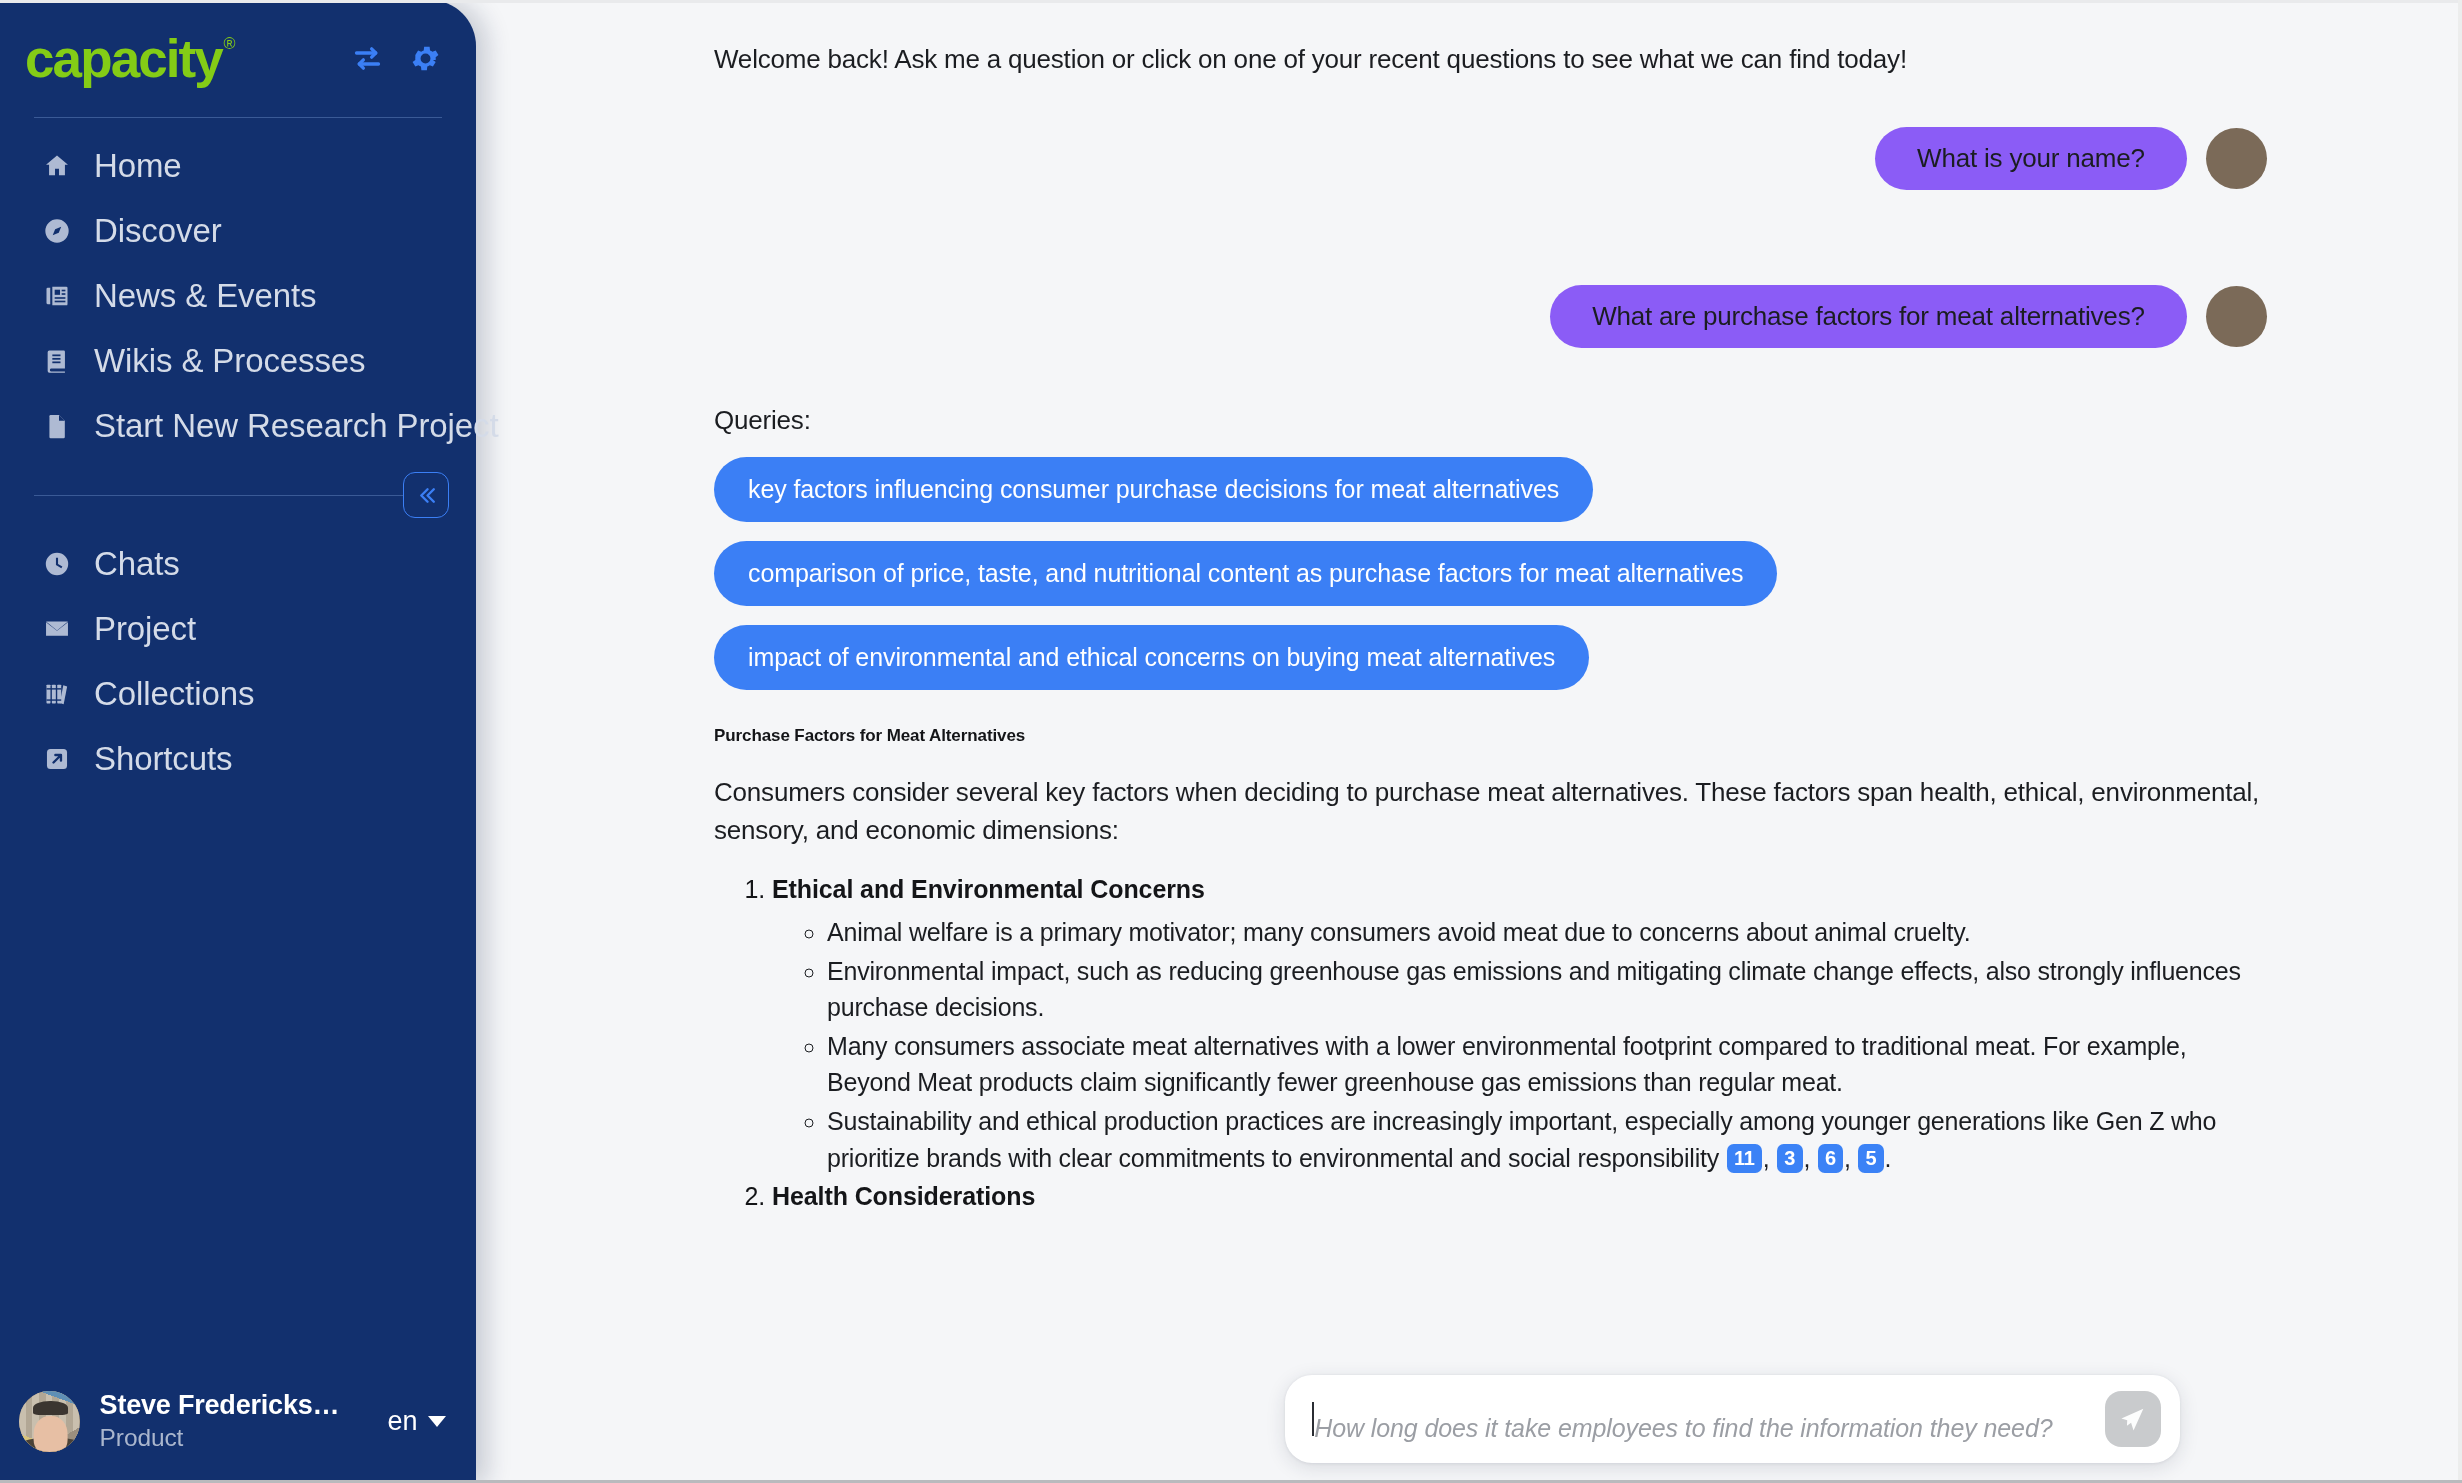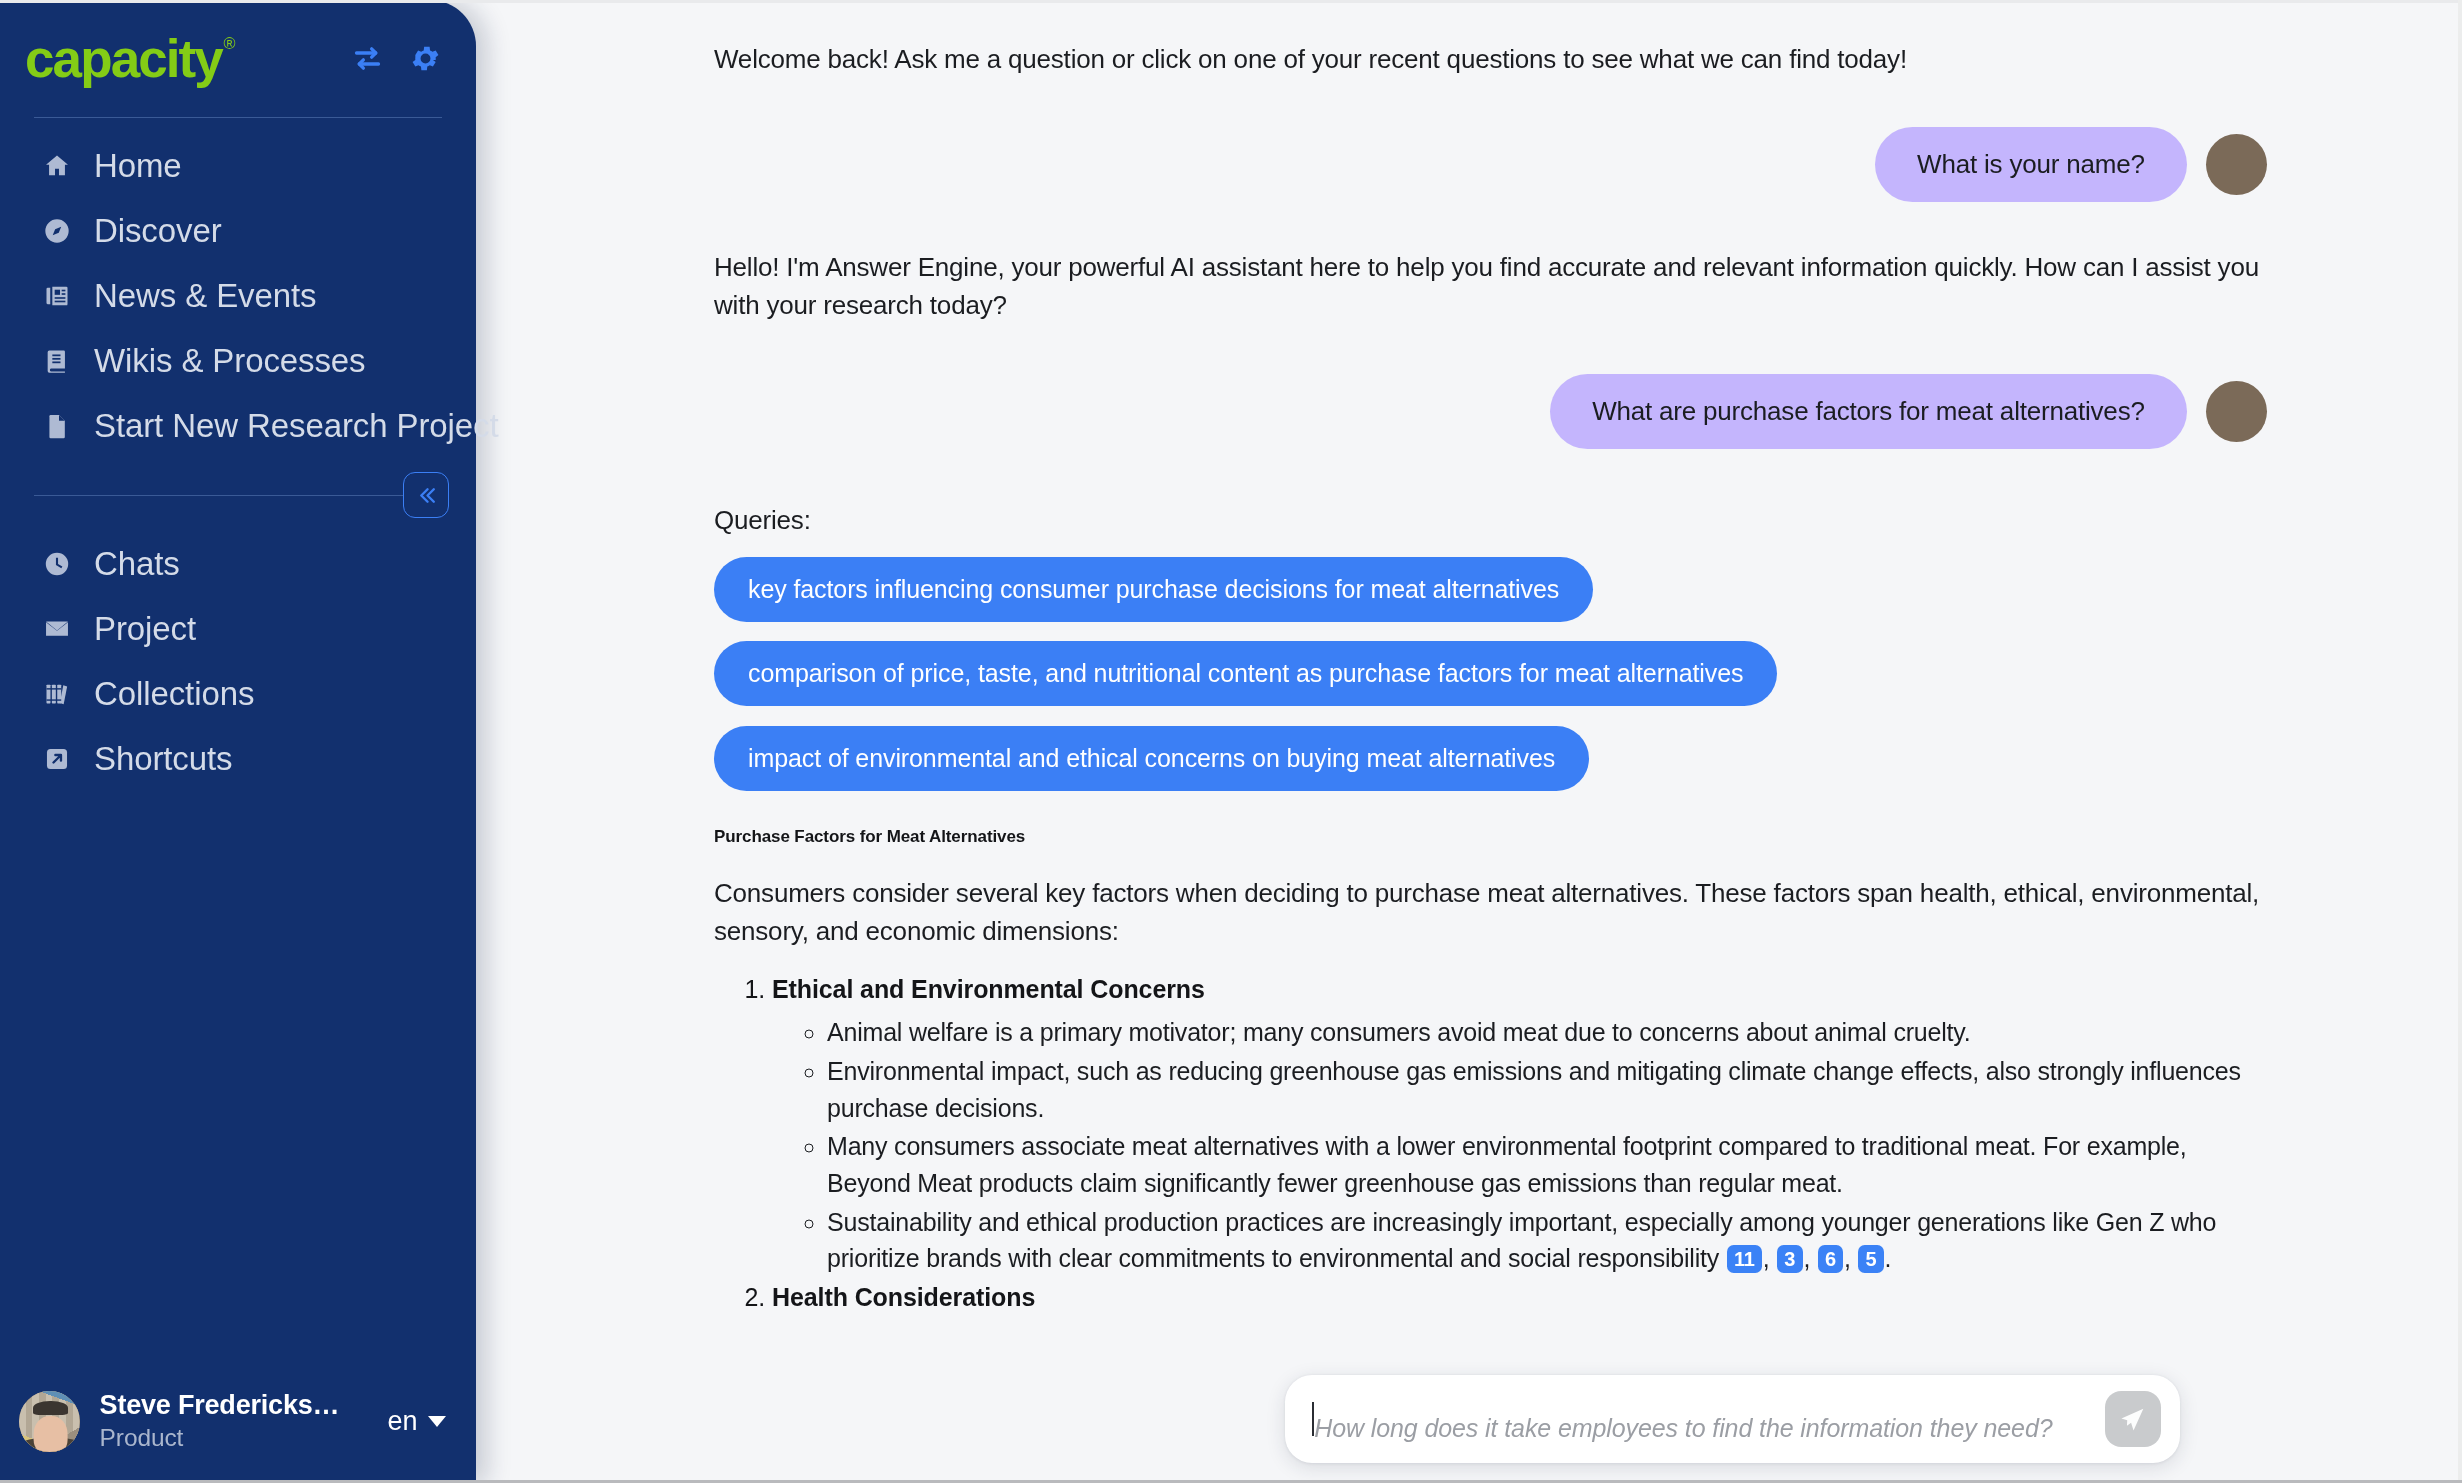--- a/index.html
+++ b/index.html
@@ -220,26 +220,26 @@
   }
 
   .row-user {
     display: flex;
     align-items: center;
     justify-content: flex-end;
     gap: 19.3px;
     margin: 49px 0 0 0;
   }
   .bubble-user {
-    background: #c4b5fd;
+    background: #8b5cf6;
     color: #1b1d21;
     font-size: 26px;
     letter-spacing: -0.2px;
     border-radius: 45px;
-    padding: 22px 42px;
+    padding: 16px 42px;
     max-width: 1262px;
   }
   .avatar-msg {
     width: 61px; height: 61px; flex: 0 0 61px;
     border-radius: 50%;
     overflow: hidden; position: relative;
     background: #7b6a58;
   }
 
   .spacer-1 { height: 46px; }
@@ -571,21 +571,20 @@
         <div class="avatar-msg">
           <div class="av-wall"></div>
             <div class="av-body"></div>
             <div class="av-head"></div>
             <div class="av-hat"></div>
         </div>
       </div>
 
       <div class="spacer-1"></div>
 
-      <div class="msg-ai">Hello! I'm Answer Engine, your powerful AI assistant here to help you find accurate and relevant information quickly. How can I assist you with your research today?</div>
 
       <div class="row-user">
         <div class="bubble-user">What are purchase factors for meat alternatives?</div>
         <div class="avatar-msg">
           <div class="av-wall"></div>
             <div class="av-body"></div>
             <div class="av-head"></div>
             <div class="av-hat"></div>
         </div>
       </div>

